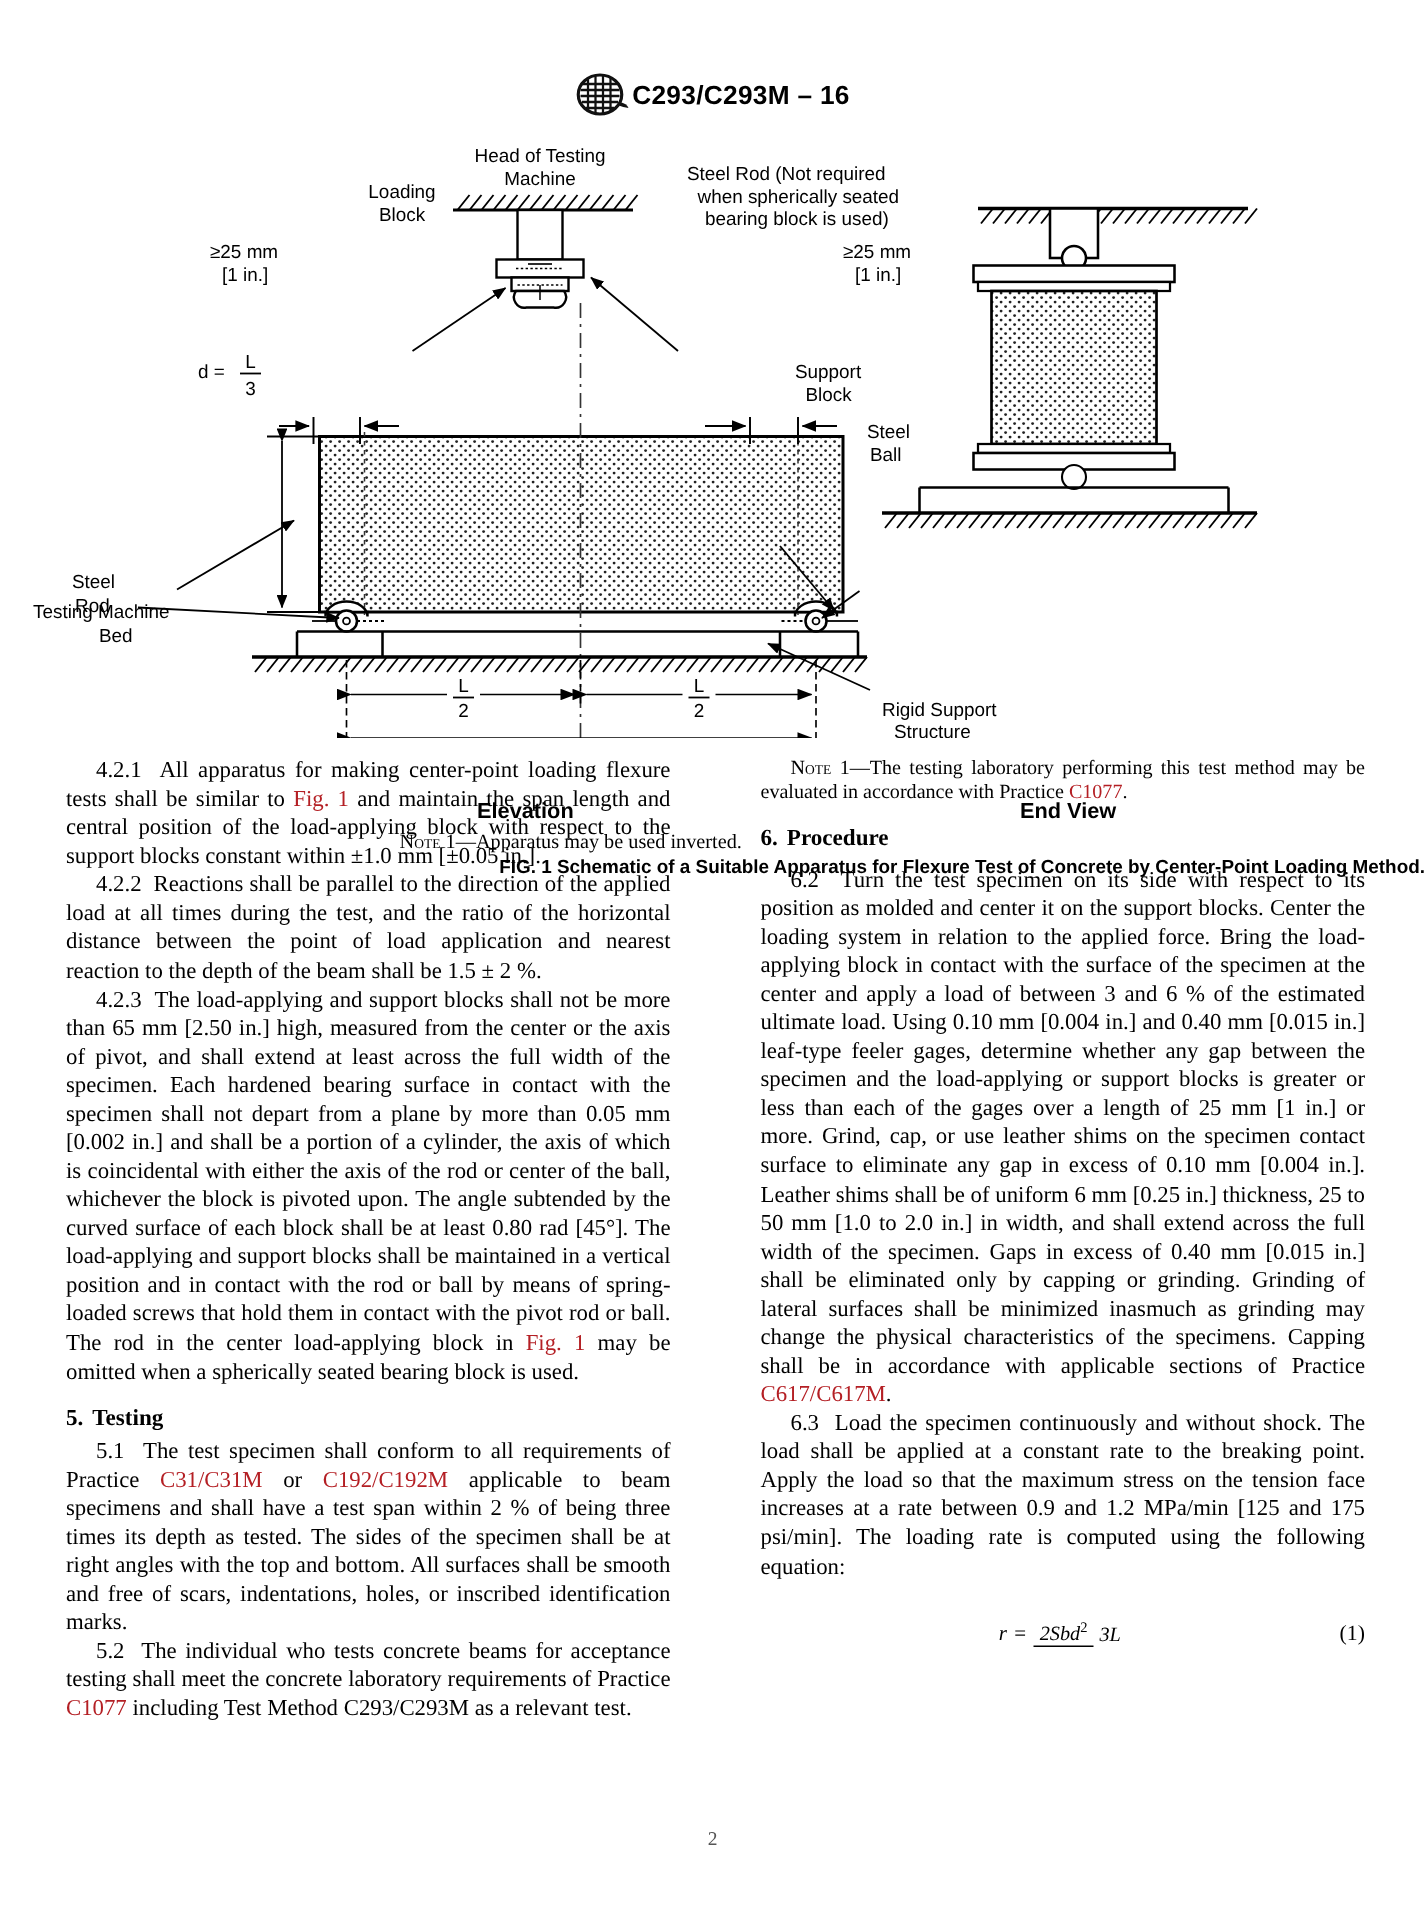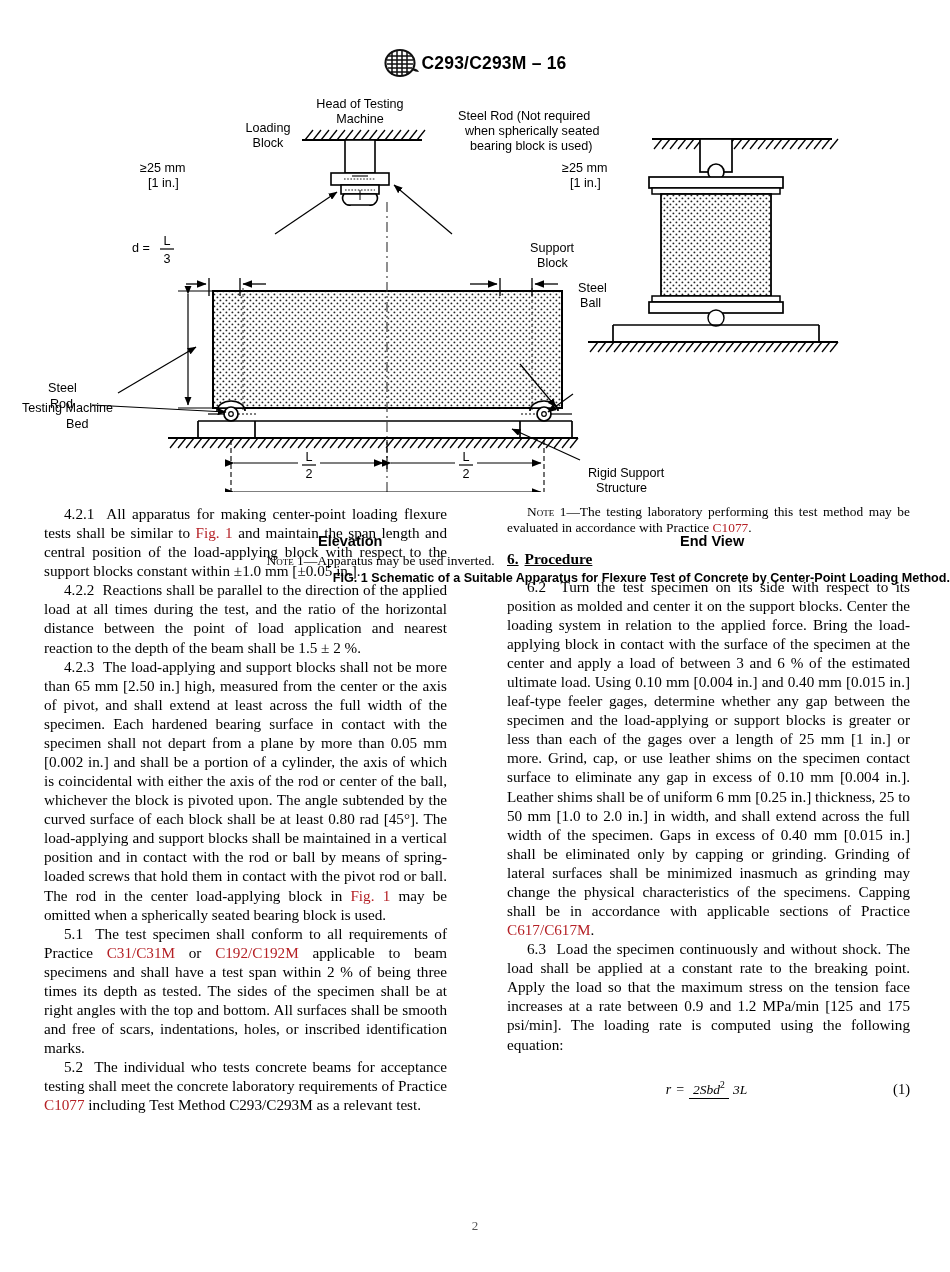--- a/index.html
+++ b/index.html
@@ -103,21 +103,20 @@
     hyphens: manual;
   }
   p.para + p.para { margin-top: 0; }
   p.gap { margin-top: 9px; }
   .sect-head {
     font-family: "Liberation Serif", serif;
     font-weight: bold;
     font-size: 15.4px;
     margin: 13px 0 3px 0;
     text-indent: 0;
-    text-decoration: underline;
   }
   .sect-head .num { margin-right: 6px; }
   .ref { color: #b41f24; }
   .note-para {
     font-size: 13.4px;
     line-height: 1.22;
     text-align: justify;
     text-indent: 20px;
     margin: 0;
   }
@@ -556,20 +555,21 @@
 <div class="columns">
 
   <div class="col">
 
     <p class="para"><span>4.2.1</span><span>&nbsp; </span><span>All apparatus for making center-point loading flexure tests shall be similar to </span><span class="ref">Fig. 1</span><span> and maintain the span length and central position of the load-applying block with respect to the support blocks constant within ±1.0 mm [±0.05 in.].</span></p>
 
     <p class="para"><span>4.2.2</span><span>&nbsp; </span><span>Reactions shall be parallel to the direction of the applied load at all times during the test, and the ratio of the horizontal distance between the point of load application and nearest reaction to the depth of the beam shall be 1.5 ± 2 %.</span></p>
 
     <p class="para"><span>4.2.3</span><span>&nbsp; </span><span>The load-applying and support blocks shall not be more than 65 mm [2.50 in.] high, measured from the center or the axis of pivot, and shall extend at least across the full width of the specimen. Each hardened bearing surface in contact with the specimen shall not depart from a plane by more than 0.05 mm [0.002 in.] and shall be a portion of a cylinder, the axis of which is coincidental with either the axis of the rod or center of the ball, whichever the block is pivoted upon. The angle subtended by the curved surface of each block shall be at least 0.80 rad [45°]. The load-applying and support blocks shall be maintained in a vertical position and in contact with the rod or ball by means of spring-loaded screws that hold them in contact with the pivot rod or ball. The rod in the center load-applying block in </span><span class="ref">Fig. 1</span><span> may be omitted when a spherically seated bearing block is used.</span></p>
 
+    <p class="sect-head"><span class="num">5.</span><span>Testing</span></p>
 
     <p class="para"><span>5.1</span><span>&nbsp; </span><span>The test specimen shall conform to all requirements of Practice </span><span class="ref">C31/C31M</span><span> or </span><span class="ref">C192/C192M</span><span> applicable to beam specimens and shall have a test span within 2 % of being three times its depth as tested. The sides of the specimen shall be at right angles with the top and bottom. All surfaces shall be smooth and free of scars, indentations, holes, or inscribed identification marks.</span></p>
 
     <p class="para gap"><span>5.2</span><span>&nbsp; </span><span>The individual who tests concrete beams for acceptance testing shall meet the concrete laboratory requirements of Practice </span><span class="ref">C1077</span><span> including Test Method C293/C293M as a relevant test.</span></p>
   </div>
 
   <div class="col">
 
     <p class="note-para"><span class="note-lead">Note</span><span> </span><span>1</span><span>—The testing laboratory performing this test method may be evaluated in accordance with Practice </span><span class="ref">C1077</span><span>.</span></p>
 

